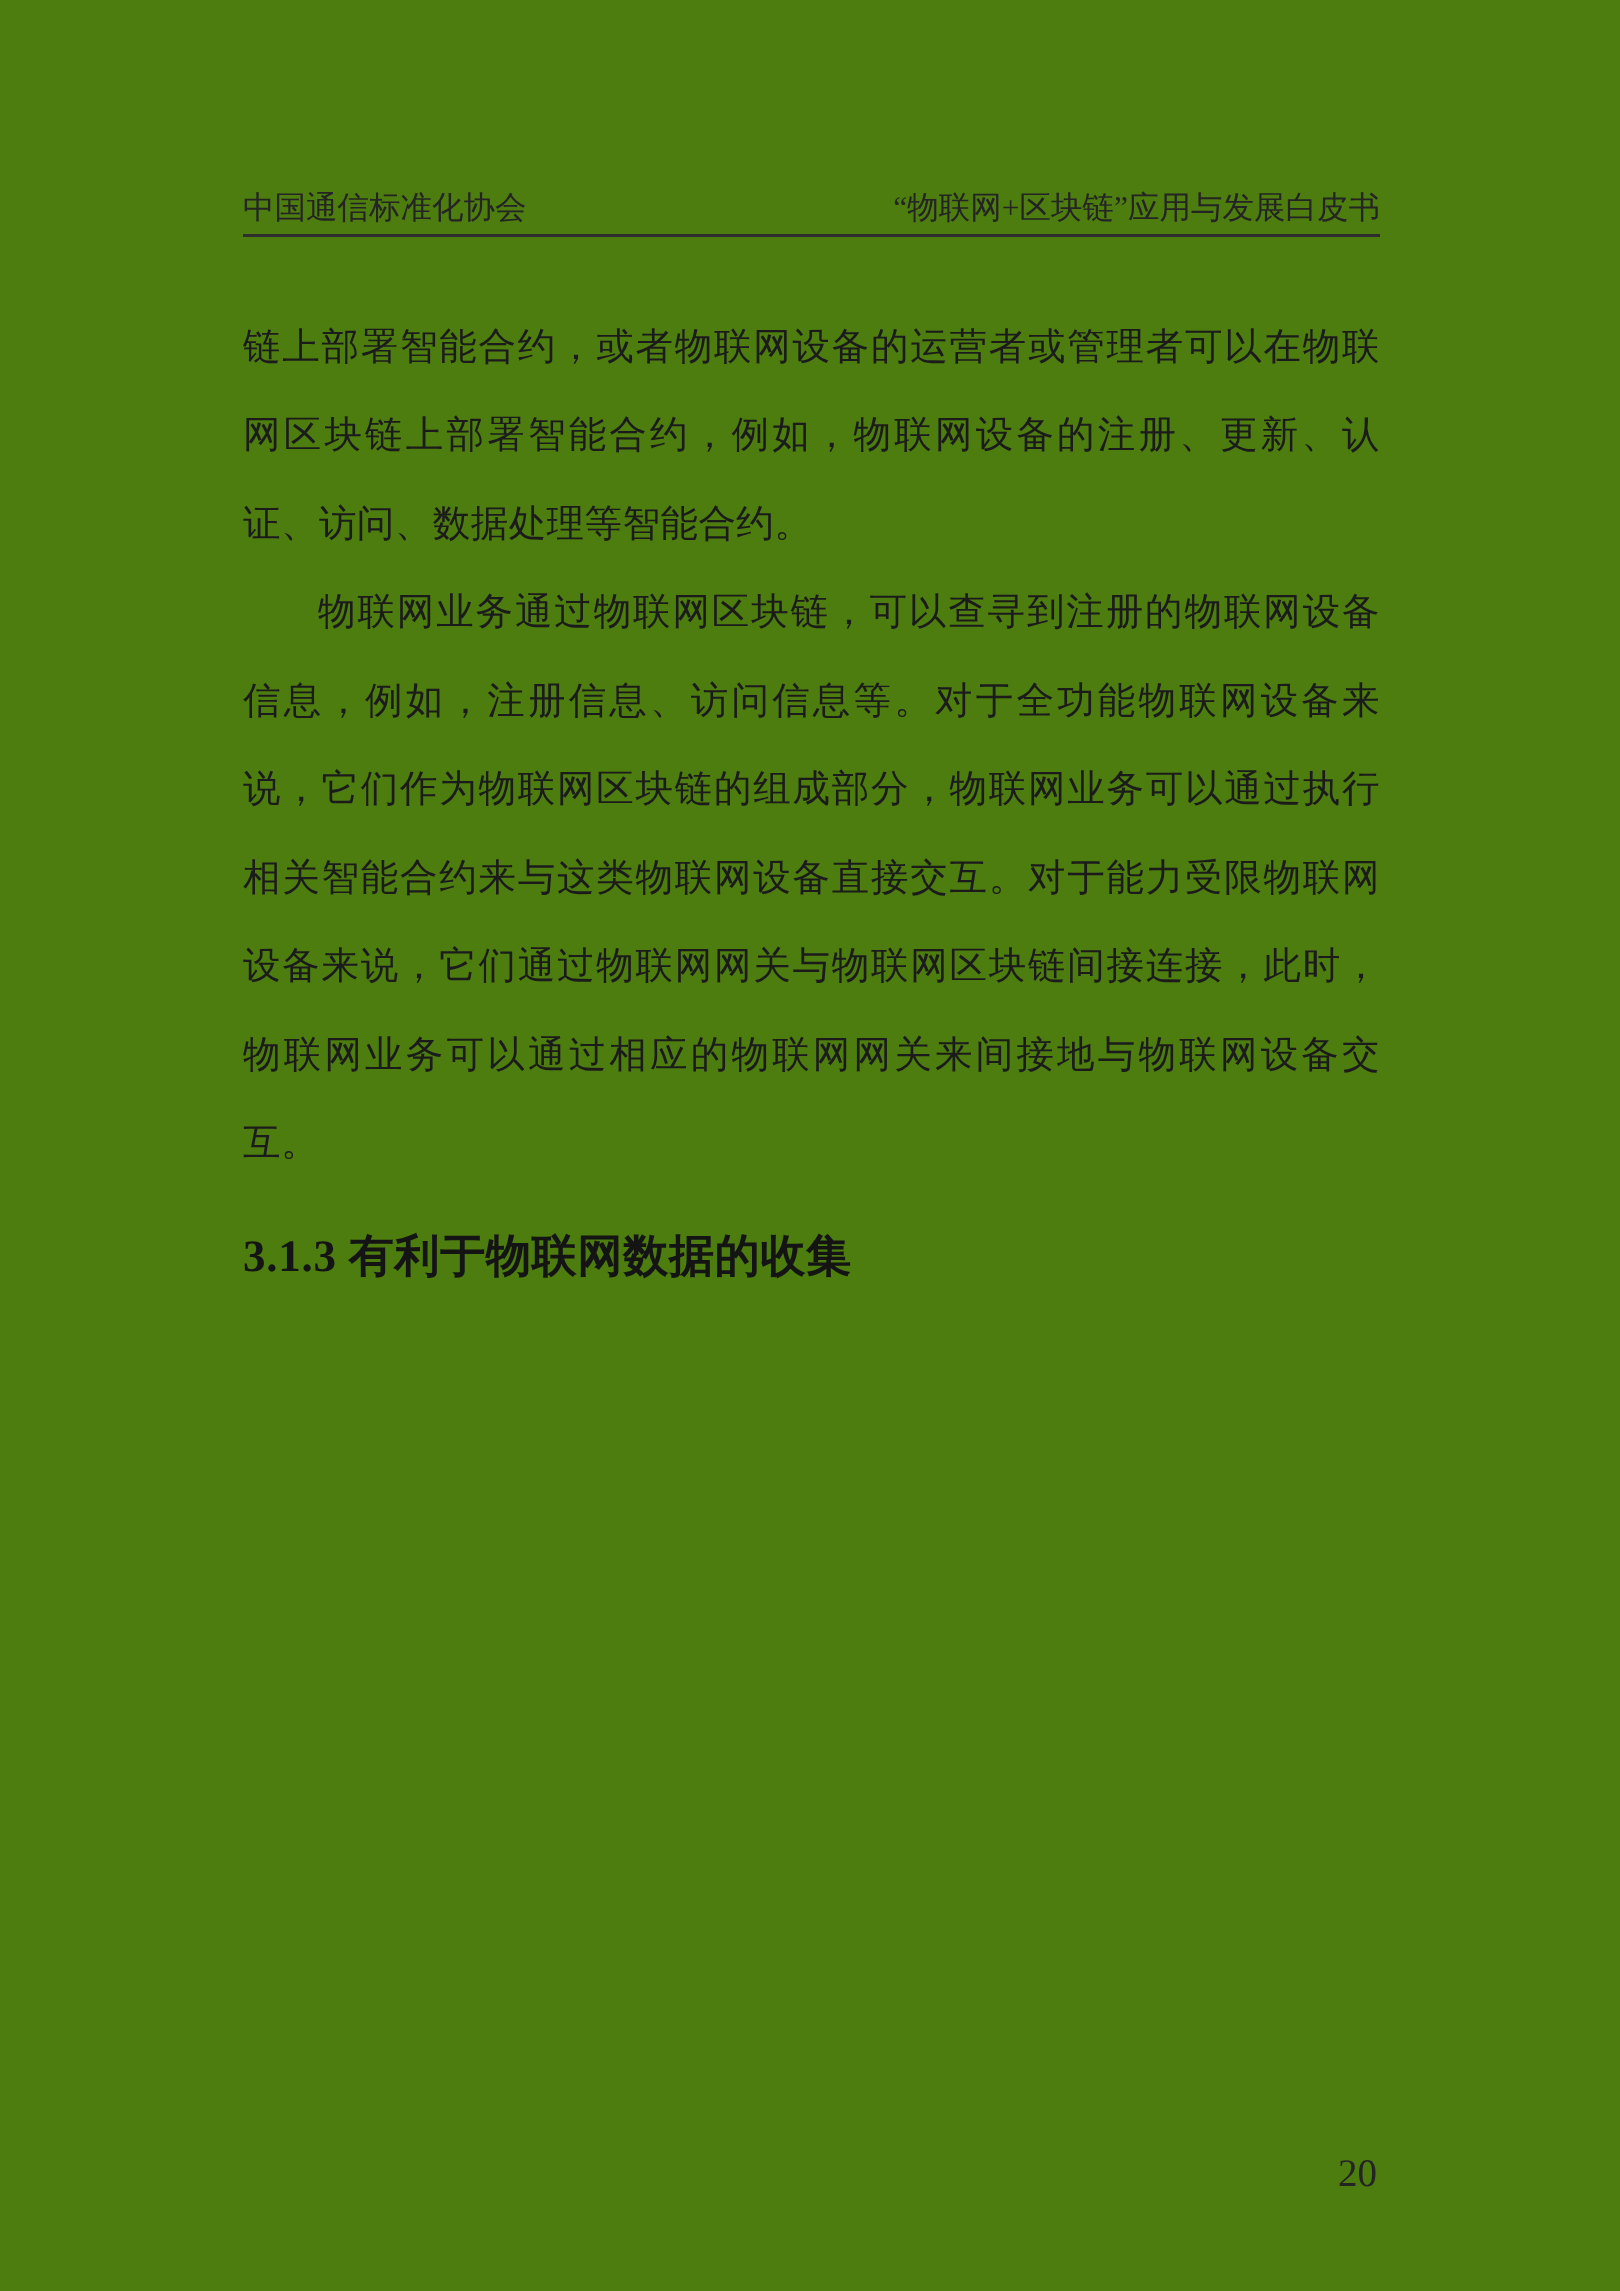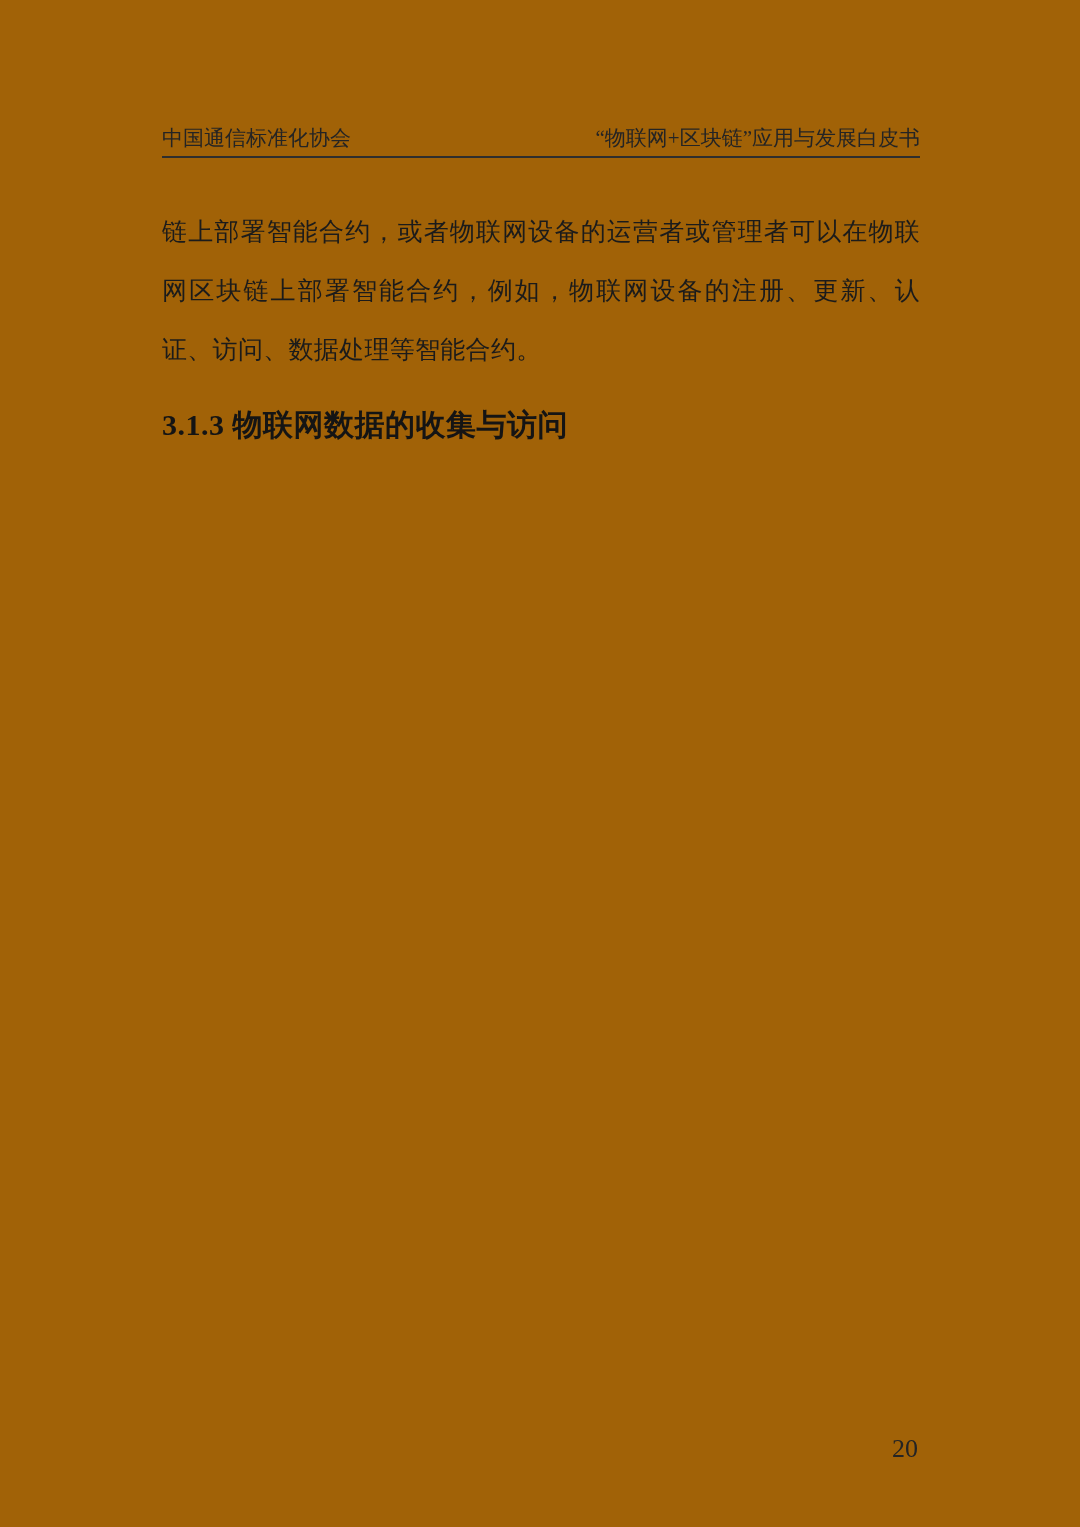--- a/index.html
+++ b/index.html
@@ -5,21 +5,21 @@
   html, body {
     margin: 0;
     padding: 0;
     background: #e8e8e8;
   }
   .page {
     position: relative;
     width: 1080px;
     height: 1527px;
     margin: 0 auto;
-    background: #a16207;
+    background: #4d7c0f;
     font-family: "Liberation Serif", "DejaVu Serif", serif;
     color: #1b1b1b;
     overflow: hidden;
   }
   .content {
     position: absolute;
     left: 162px;
     top: 0;
     width: 758px;
   }
@@ -77,21 +77,22 @@
 
     <div class="header-row">
       <span>中国通信标准化协会</span>
       <span>“物联网+区块链”应用与发展白皮书</span>
     </div>
     <hr class="header-rule">
 
     <div class="body-text">
       <p class="para">链上部署智能合约，或者物联网设备的运营者或管理者可以在物联网区块链上部署智能合约，例如，物联网设备的注册、更新、认证、访问、数据处理等智能合约。</p>
 
+      <p class="para indent">物联网业务通过物联网区块链，可以查寻到注册的物联网设备信息，例如，注册信息、访问信息等。对于全功能物联网设备来说，它们作为物联网区块链的组成部分，物联网业务可以通过执行相关智能合约来与这类物联网设备直接交互。对于能力受限物联网设备来说，它们通过物联网网关与物联网区块链间接连接，此时，物联网业务可以通过相应的物联网网关来间接地与物联网设备交互。</p>
 
-      <h3 class="section-heading">3.1.3 物联网数据的收集与访问</h3>
+      <h3 class="section-heading">3.1.3 有利于物联网数据的收集</h3>
 
     </div>
 
   </div>
 
   <div class="page-number">20</div>
 </div>
 
 </body></html>

